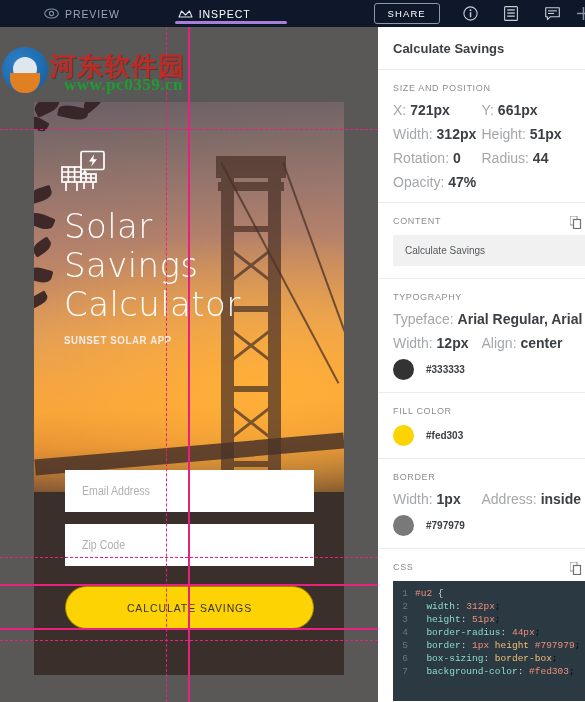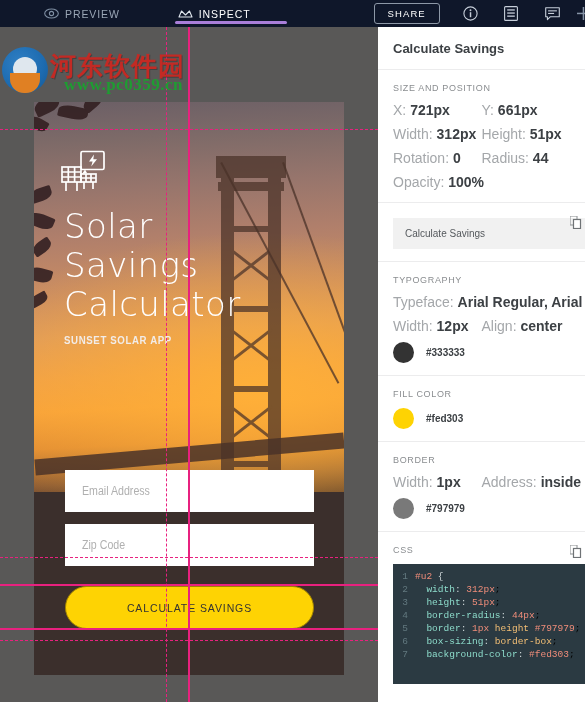--- a/index.html
+++ b/index.html
@@ -332,25 +332,26 @@
     </div>
     <div class="row">
       <div class="cell"><span>Width:</span> <b>312px</b></div>
       <div class="cell"><span>Height:</span> <b>51px</b></div>
     </div>
     <div class="row">
       <div class="cell"><span>Rotation:</span> <b>0</b></div>
       <div class="cell"><span>Radius:</span> <b>44</b></div>
     </div>
     <div class="row" style="margin-bottom:0;">
-      <div class="cell"><span>Opacity:</span> <b>100%</b></div>
-    </div>
-  </div>
-
-  <div class="sect">
+      <div class="cell"><span>Opacity:</span> <b>47%</b></div>
+    </div>
+  </div>
+
+  <div class="sect">
+    <div class="sect-h">CONTENT</div>
     <div class="copyicon">
       <svg width="12" height="13" viewBox="0 0 12 13">
           <rect x="0" y="0" width="7" height="9" fill="none" stroke="#9b9ea1" stroke-width="1.2"></rect>
           <rect x="3.5" y="3.5" width="7" height="9" fill="#ffffff" stroke="#6f7376" stroke-width="1.2"></rect>
         </svg>
     </div>
     <div class="contentbox">Calculate Savings</div>
   </div>
 
   <div class="sect">

